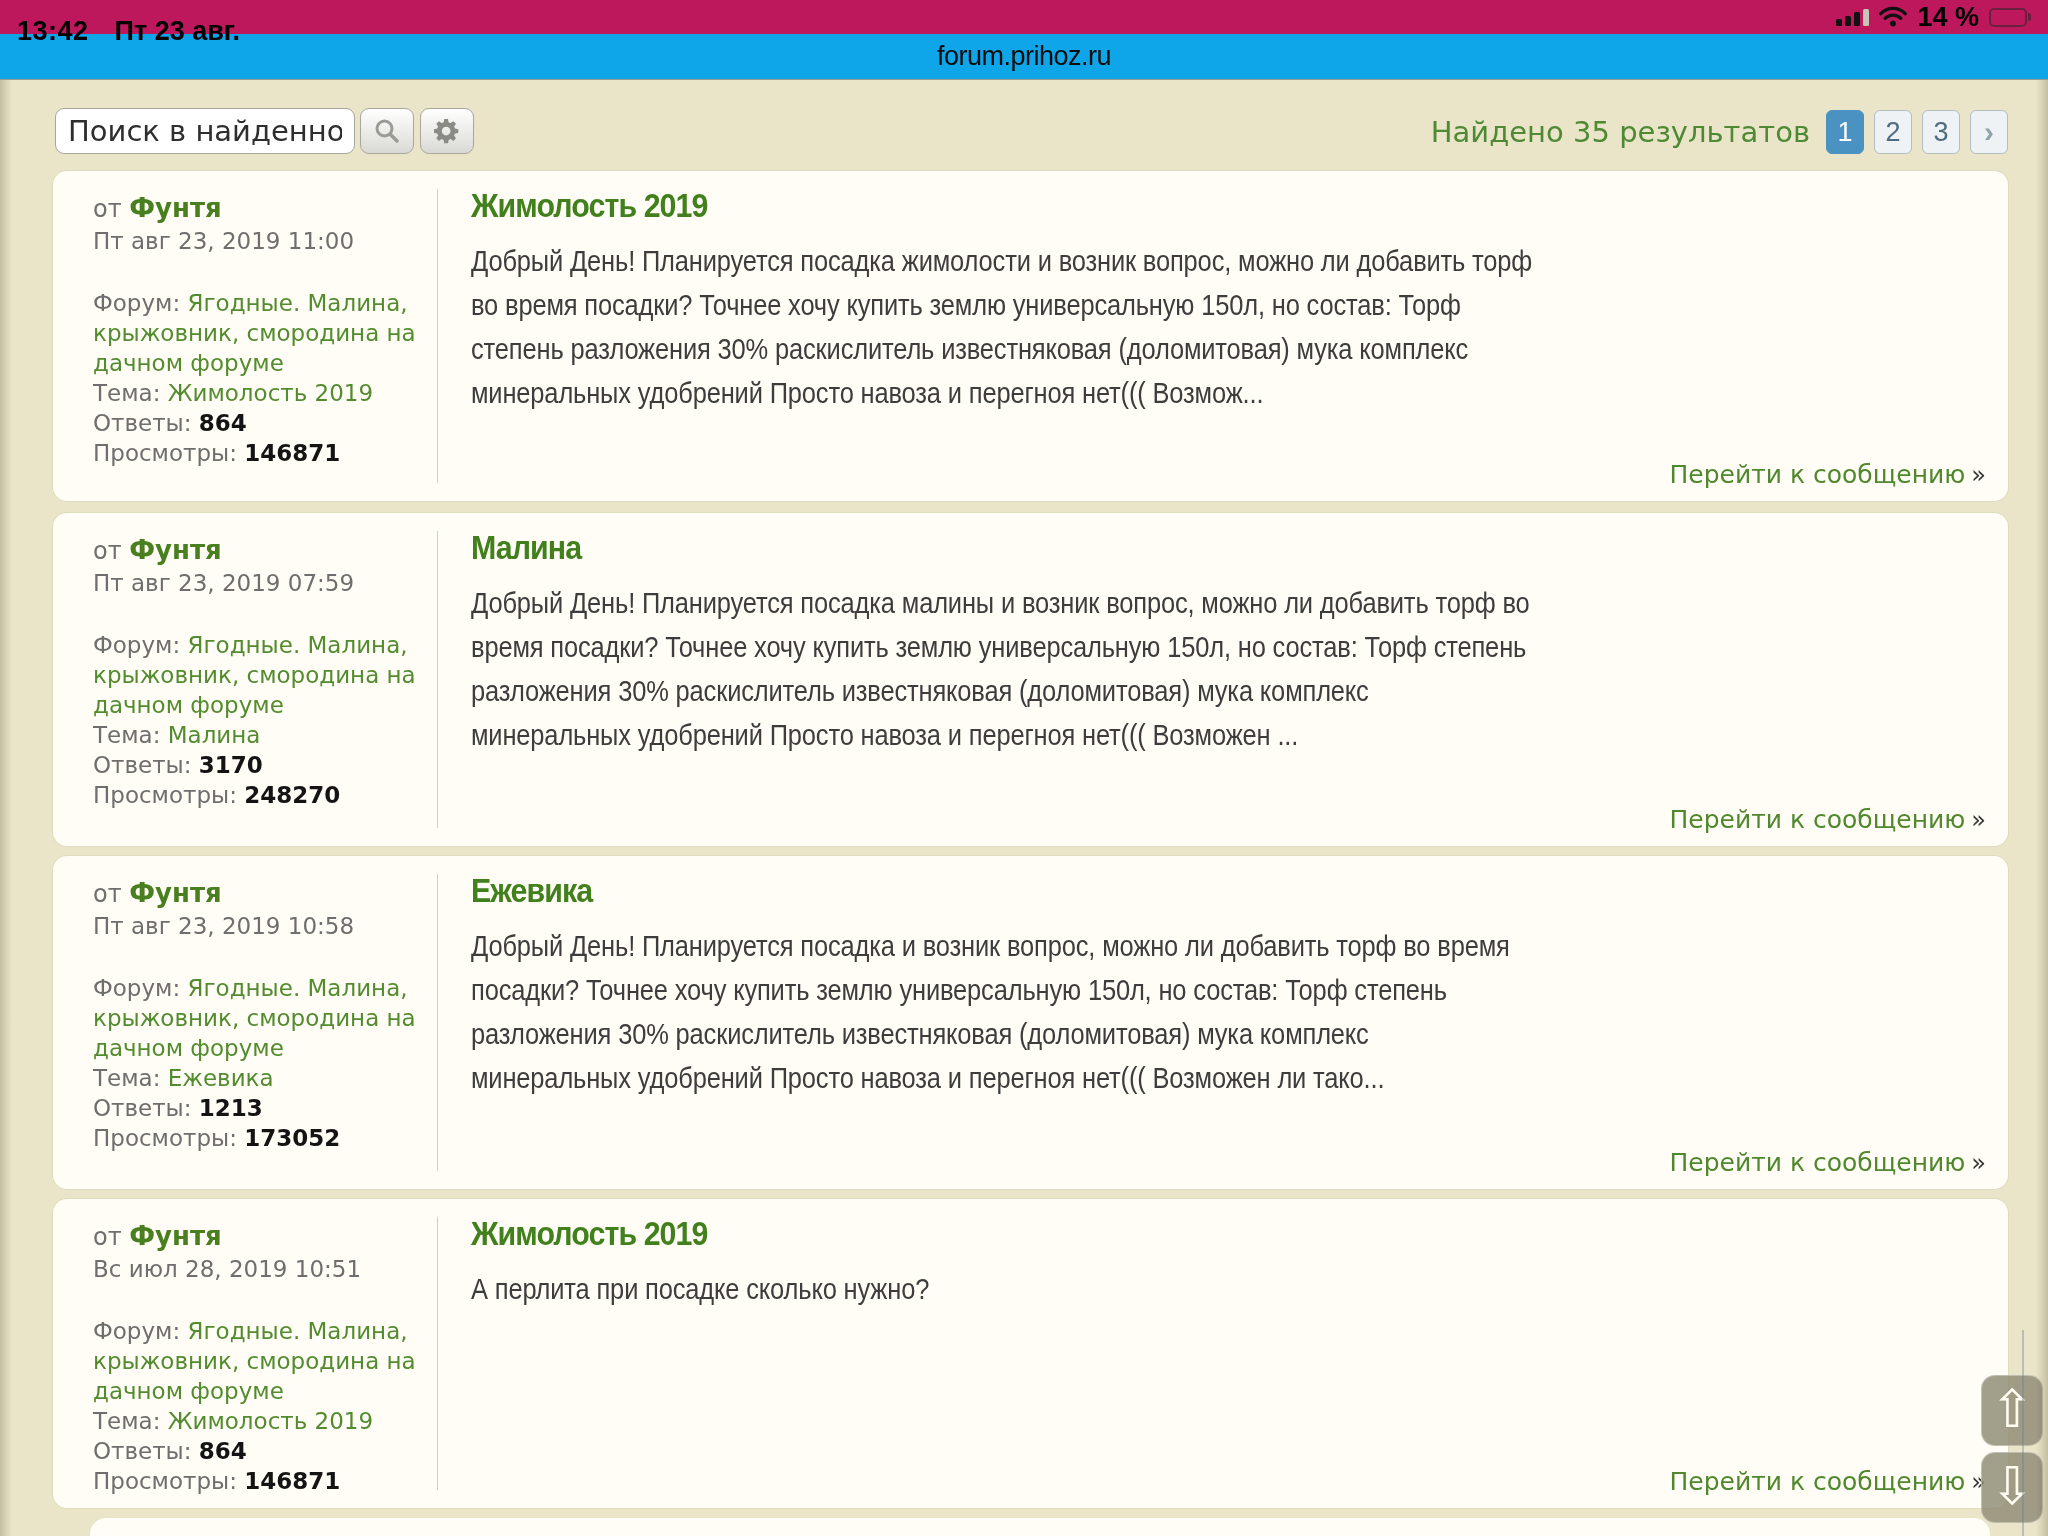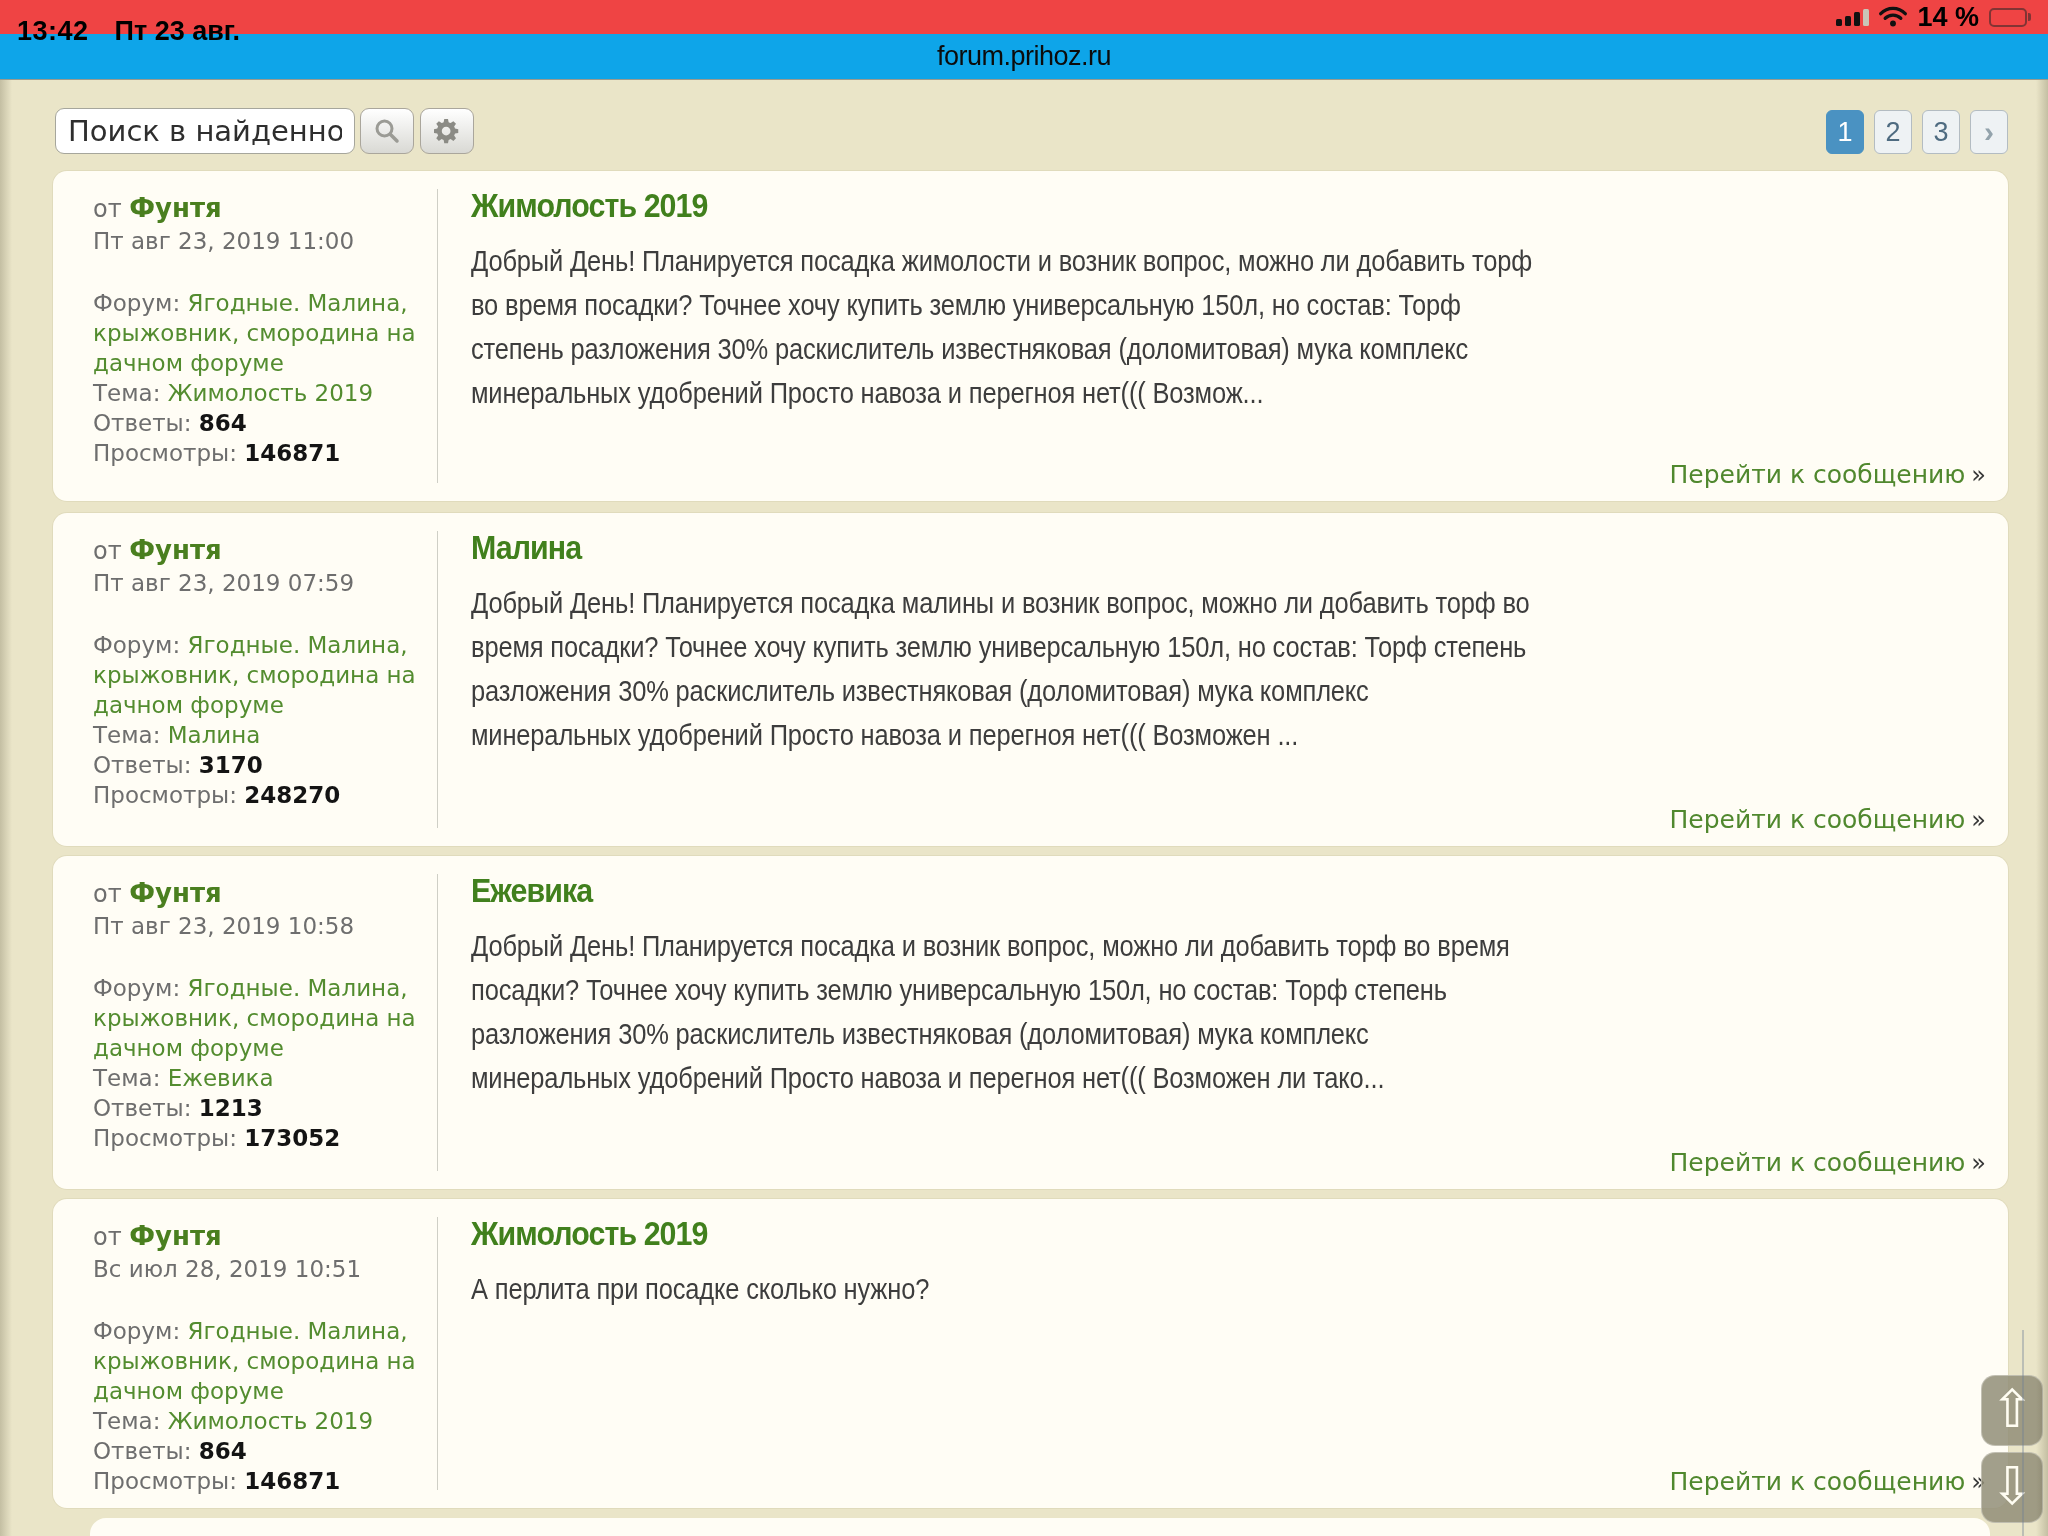--- a/index.html
+++ b/index.html
@@ -1,20 +1,20 @@
 <!DOCTYPE html>
 <html><head>
 <meta charset="utf-8">
 <style>
   html,body{margin:0;padding:0;}
   body{width:2048px;height:1536px;overflow:hidden;background:#d8d4bd;font-family:"DejaVu Sans",sans-serif;}
   .screen{position:relative;width:2048px;height:1536px;background:#eae5c8;}
 
   
-  .statusbar{position:absolute;top:0;left:0;right:0;height:34px;background:#ef4444;display:flex;align-items:center;justify-content:space-between;padding:12px 17px;box-sizing:border-box;z-index:20;}
+  .statusbar{position:absolute;top:0;left:0;right:0;height:34px;background:#be185d;display:flex;align-items:center;justify-content:space-between;padding:12px 17px;box-sizing:border-box;z-index:20;}
   .status-left{display:flex;align-items:baseline;gap:26px;font-family:"Liberation Sans",sans-serif;font-size:27px;color:#000;}
   .status-time{font-weight:700;letter-spacing:.5px;}
   .status-date{font-weight:600;margin-top:28px;}
   .status-right{display:flex;align-items:center;gap:10px;}
   .sig{display:flex;align-items:flex-end;gap:3px;height:18px;}
   .sig i{display:block;width:6px;background:#111;border-radius:1.5px;}
   .sig i:nth-child(1){height:7px}.sig i:nth-child(2){height:10px}.sig i:nth-child(3){height:14px}
   .sig i:nth-child(4){height:17px;background:#c9c6b8;}
   .battery-pct{font-family:"Liberation Sans",sans-serif;font-size:27px;font-weight:600;color:#000;}
   .batt{display:flex;align-items:center;}
@@ -114,20 +114,21 @@
         <line x1="14.6" y1="14.6" x2="20" y2="20" stroke="#9b9b95" stroke-width="2.8" stroke-linecap="round"></line>
       </svg>
     </button>
     <button class="sq-btn btn-gear">
       <svg width="30" height="30" viewBox="0 0 24 24">
         <path fill-rule="evenodd" fill="#8b8b85" d="M21 13.5v-3l-2.6-.5a6.7 6.7 0 0 0-.7-1.6l1.5-2.2-2.1-2.1-2.2 1.5c-.5-.3-1-.5-1.6-.7L12.8 2.3h-3l-.5 2.6c-.6.2-1.1.4-1.6.7L5.5 4.1 3.4 6.2l1.5 2.2c-.3.5-.5 1-.7 1.6l-2.6.5v3l2.6.5c.2.6.4 1.1.7 1.6l-1.5 2.2 2.1 2.1 2.2-1.5c.5.3 1 .5 1.6.7l.5 2.6h3l.5-2.6c.6-.2 1.1-.4 1.6-.7l2.2 1.5 2.1-2.1-1.5-2.2c.3-.5.5-1 .7-1.6l2.6-.5z M11.3 15.5a3.5 3.5 0 1 1 0-7 3.5 3.5 0 0 1 0 7z"></path>
       </svg>
     </button>
 
     <div class="results-bar">
+      <span class="results-count">Найдено 35 результатов</span>
       <button class="page-btn active">1</button>
       <button class="page-btn">2</button>
       <button class="page-btn">3</button>
       <button class="page-btn next">
           <span>›</span>
         </button>
     </div>
 
     <article class="card" style="top:91px;height:330px;">
       <div class="meta">

